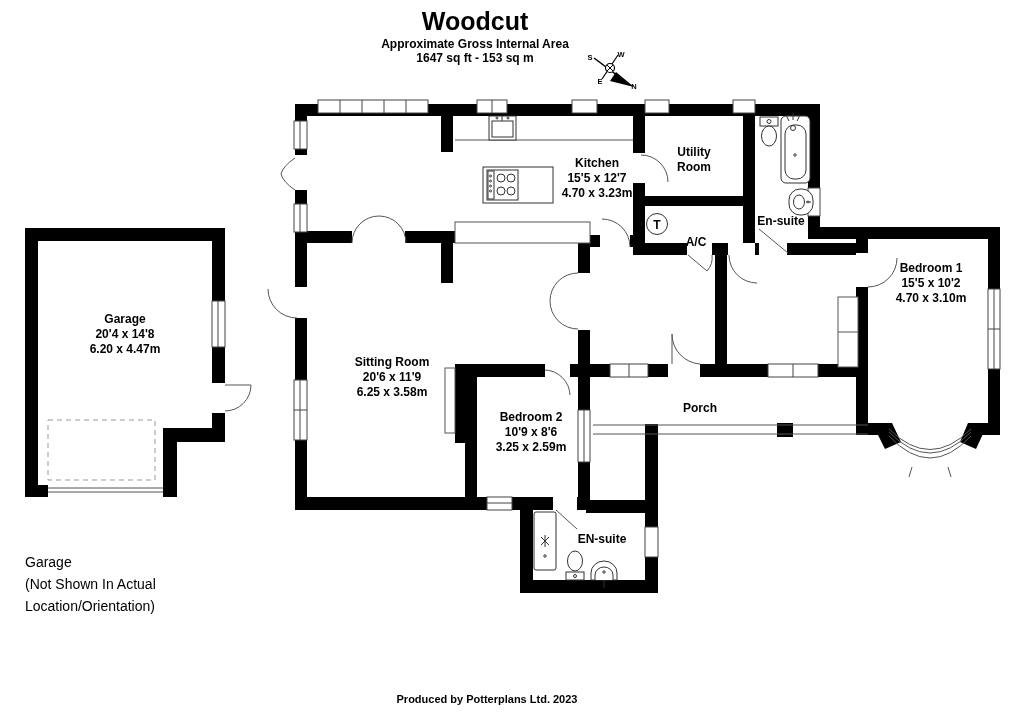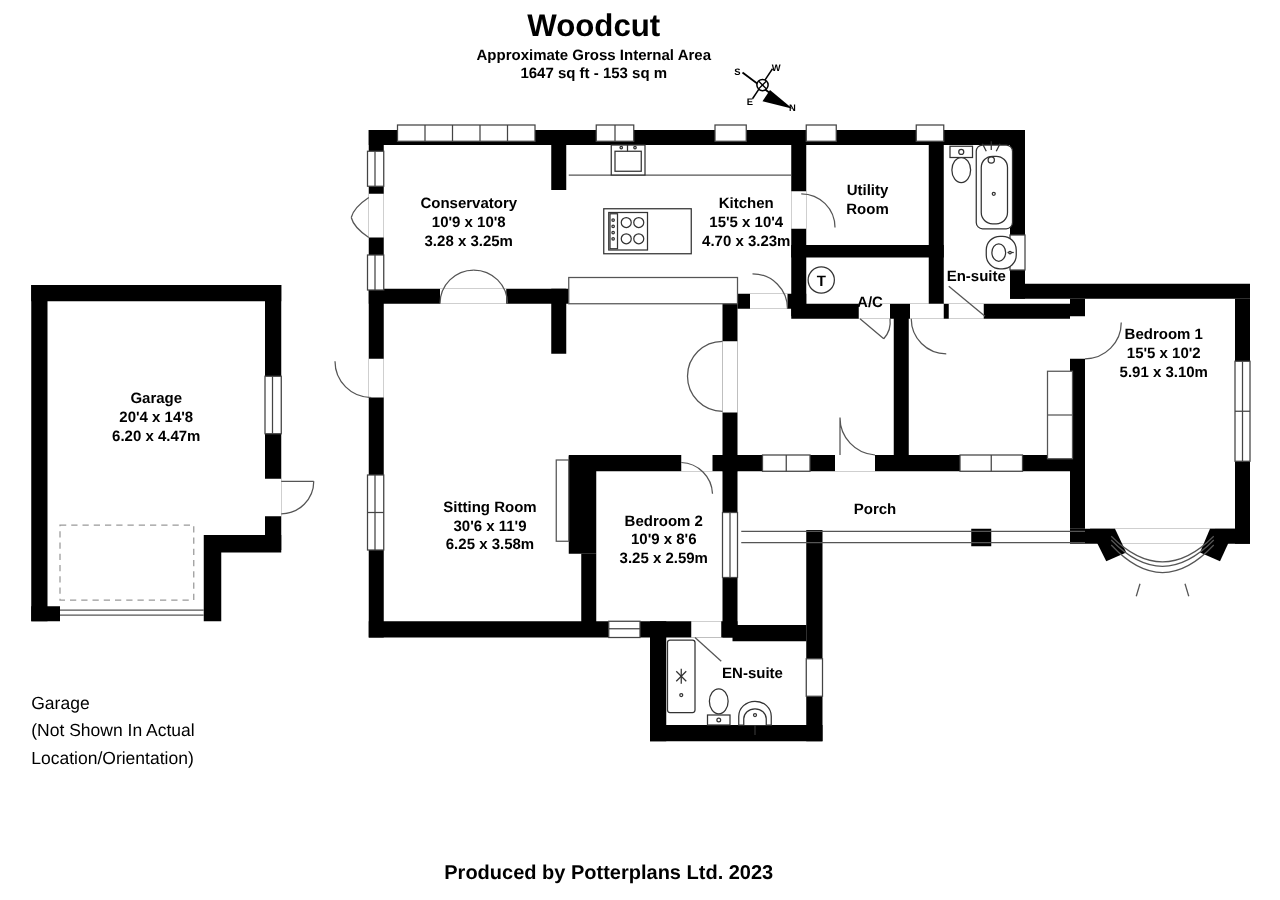--- a/index.html
+++ b/index.html
@@ -8,21 +8,21 @@
     font-family:"Liberation Sans", sans-serif;color:#000;
   }
   .abs{position:absolute;}
   .ctr{transform:translate(-50%,-50%);text-align:center;}
   .title{font-size:25px;font-weight:bold;white-space:nowrap;}
   .subtitle{font-size:12px;font-weight:bold;white-space:nowrap;text-align:center;}
   .room-label{font-size:12px;font-weight:bold;line-height:15px;white-space:nowrap;text-align:center;}
   .note{font-size:14px;font-weight:normal;line-height:22px;white-space:nowrap;}
   .foot-title{font-size:14.5px;font-weight:bold;white-space:nowrap;}
   .foot-body{font-size:12.8px;font-weight:normal;line-height:14px;white-space:nowrap;}
-  .foot-producer{font-size:16px;font-weight:bold;white-space:nowrap;padding-left:24px;}
+  .foot-producer{font-size:11px;font-weight:bold;white-space:nowrap;padding-left:24px;}
   svg{position:absolute;left:0;top:0;}
   svg text{font-family:"Liberation Sans", sans-serif;}
 </style>
 </head>
 <body>
 
 <div class="canvas">
 
   <div class="abs ctr title" style="left:475px;top:21px;">Woodcut</div>
   <div class="abs ctr subtitle" style="left:475px;top:44px;">Approximate Gross Internal Area</div>
@@ -291,51 +291,46 @@
       <line x1="607" y1="65" x2="613" y2="71" stroke="#000" stroke-width="1"></line>
       <line x1="613" y1="65" x2="607" y2="71" stroke="#000" stroke-width="1"></line>
       <polygon points="616,72 634,87 610,81" fill="#000"></polygon>
       <text x="590" y="60" font-size="7.5" font-weight="bold" text-anchor="middle">S</text>
       <text x="621" y="57" font-size="7.5" font-weight="bold" text-anchor="middle">W</text>
       <text x="600" y="84" font-size="7.5" font-weight="bold" text-anchor="middle">E</text>
       <text x="634" y="89" font-size="7.5" font-weight="bold" text-anchor="middle">N</text>
     </g>
   </svg>
 
-  <div class="abs ctr room-label" style="left:375px;top:178px;">
-    <div>Conservatory</div>
-    <div>10'9 x 10'8</div>
-    <div>3.28 x 3.25m</div>
-  </div>
   <div class="abs ctr room-label" style="left:597px;top:178px;">
     <div>Kitchen</div>
-    <div>15'5 x 10'4</div>
+    <div>15'5 x 12'7</div>
     <div>4.70 x 3.23m</div>
   </div>
   <div class="abs ctr room-label" style="left:694px;top:160px;">
     <div>Utility</div>
     <div>Room</div>
   </div>
   <div class="abs ctr room-label" style="left:696px;top:242px;">
     <div>A/C</div>
   </div>
   <div class="abs ctr room-label" style="left:781px;top:221px;">
     <div>En-suite</div>
   </div>
   <div class="abs ctr room-label" style="left:931px;top:283px;">
     <div>Bedroom 1</div>
     <div>15'5 x 10'2</div>
-    <div>5.91 x 3.10m</div>
+    <div>4.70 x 3.10m</div>
   </div>
   <div class="abs ctr room-label" style="left:700px;top:408px;">
     <div>Porch</div>
   </div>
-  <div class="abs ctr room-label" style="left:392px;top:377px;margin-top:44px;">
+  <div class="abs ctr room-label" style="left:392px;top:377px;">
     <div>Sitting Room</div>
-    <div>30'6 x 11'9</div>
+    <div>20'6 x 11'9</div>
     <div>6.25 x 3.58m</div>
   </div>
   <div class="abs ctr room-label" style="left:531px;top:432px;">
     <div>Bedroom 2</div>
     <div>10'9 x 8'6</div>
     <div>3.25 x 2.59m</div>
   </div>
   <div class="abs ctr room-label" style="left:602px;top:539px;">
     <div>EN-suite</div>
   </div>

